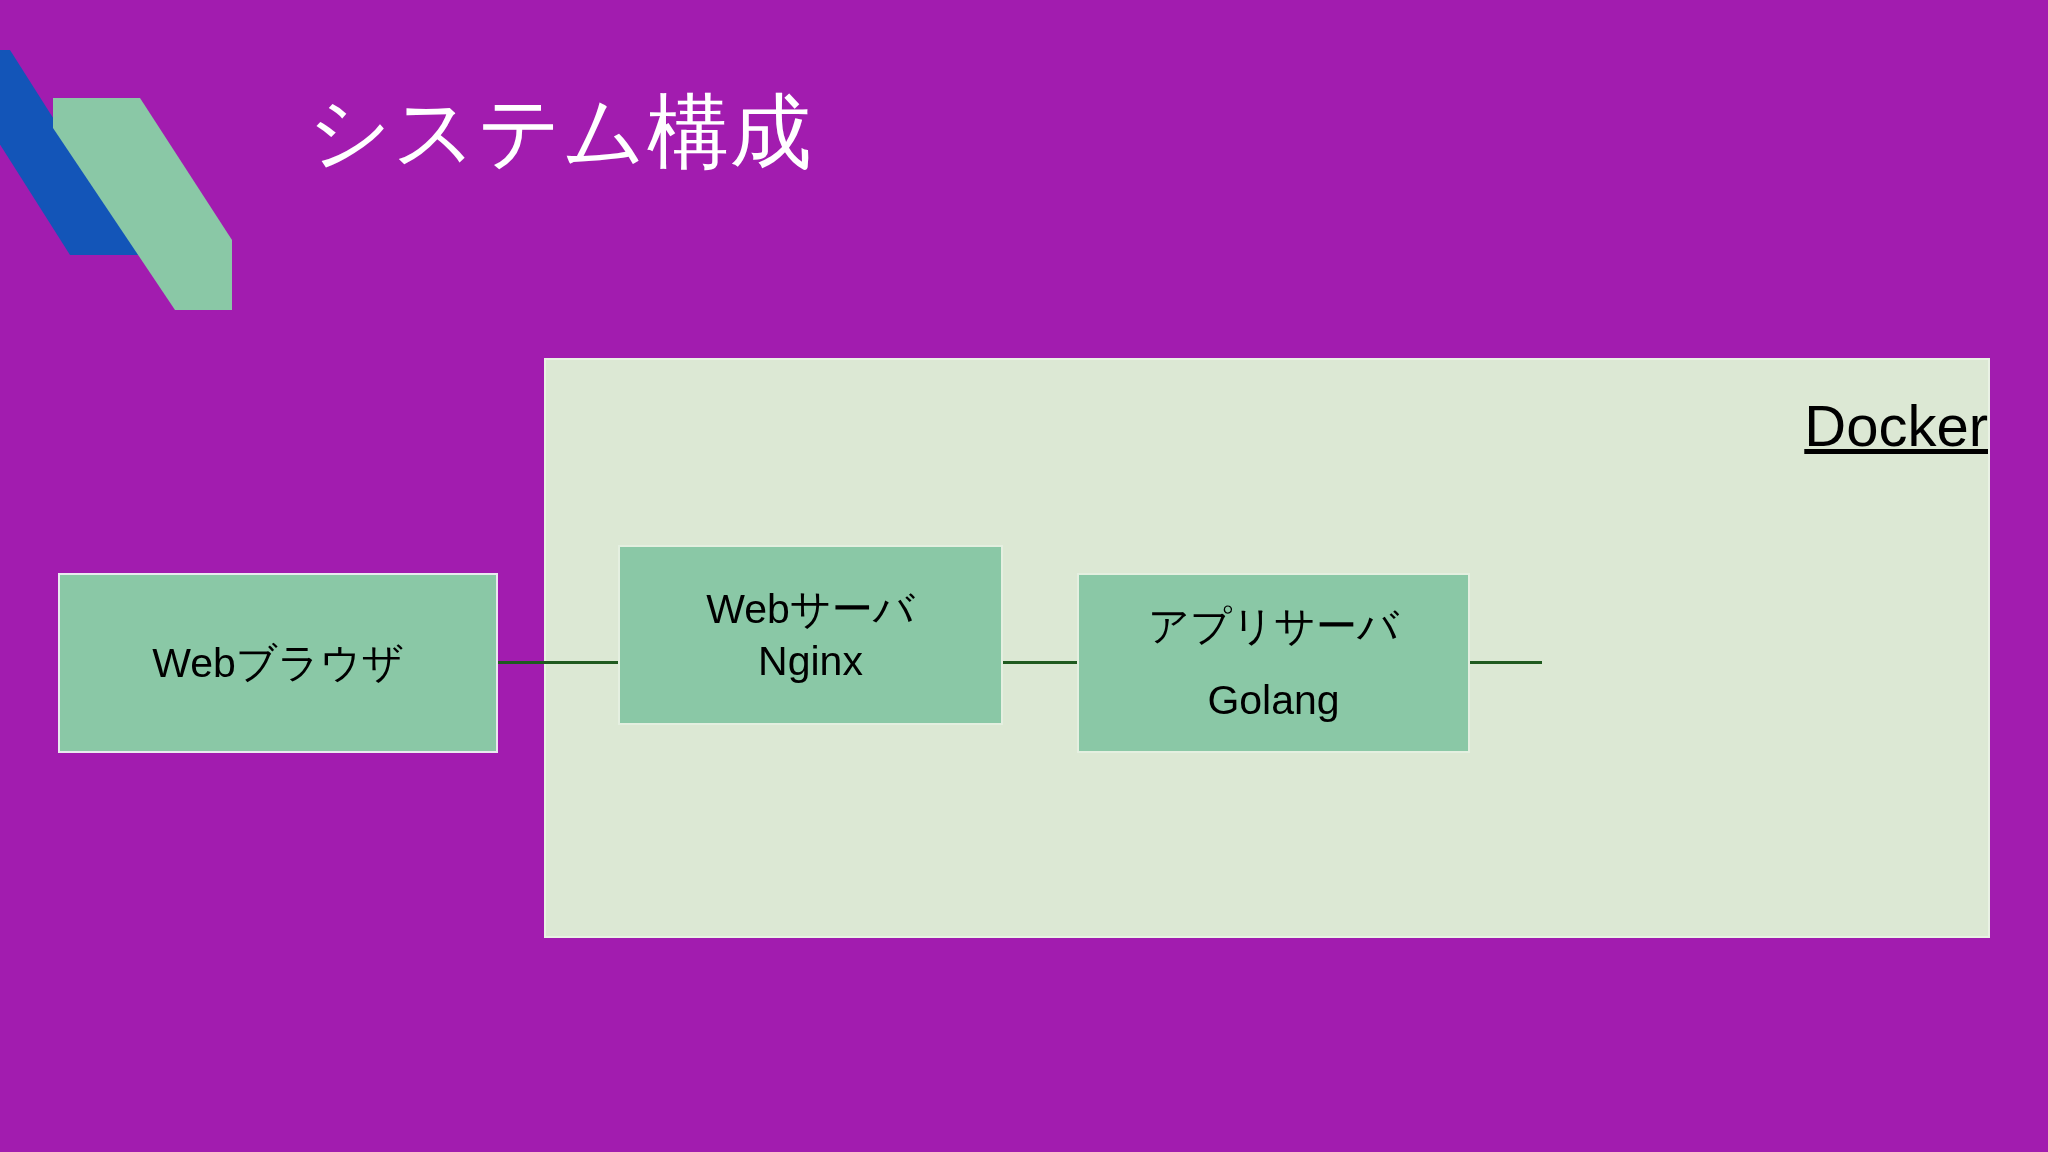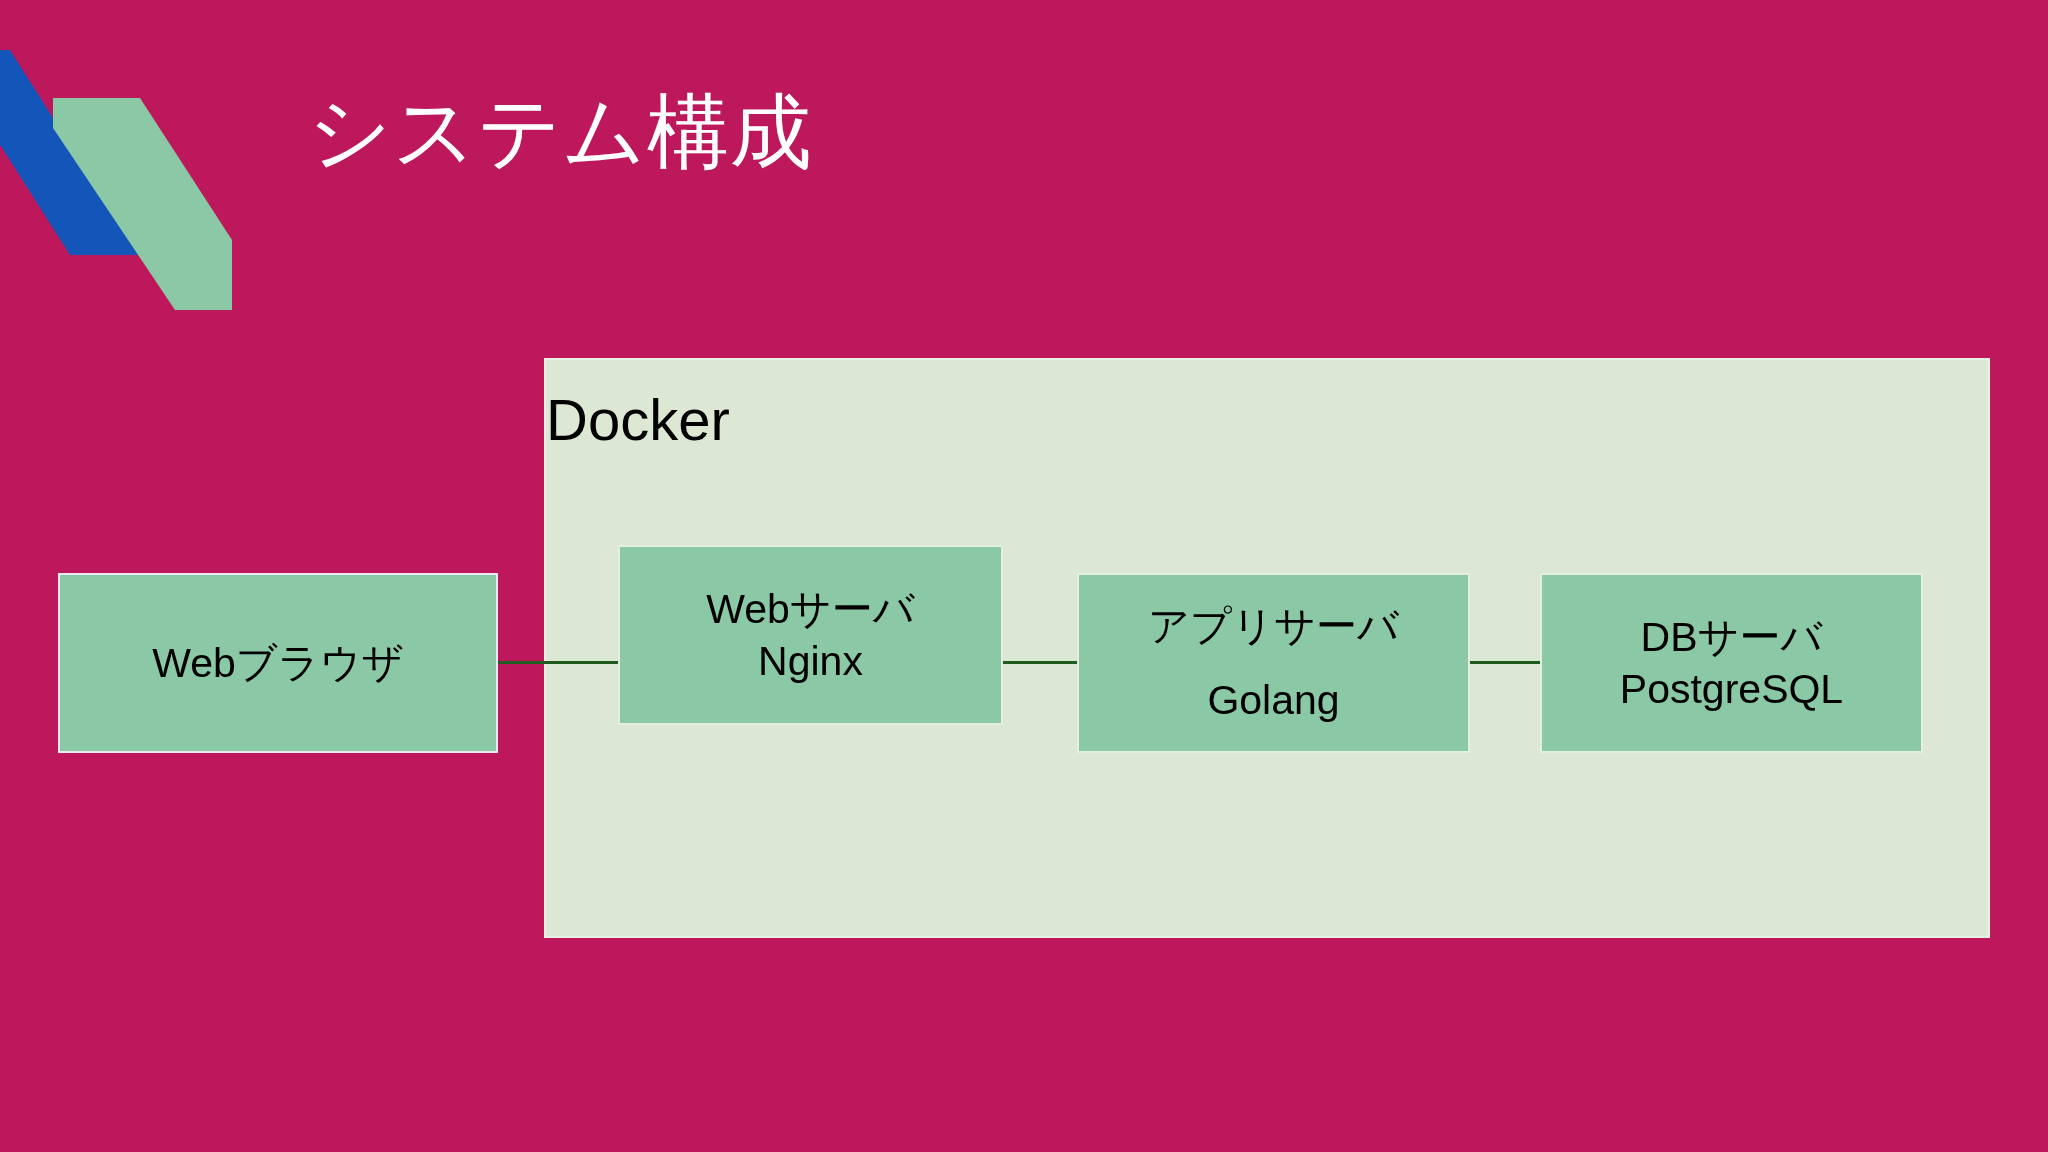--- a/index.html
+++ b/index.html
@@ -12,21 +12,21 @@
     height: 1152px;
     overflow: hidden;
     background: #1e222f;
     font-family: "Liberation Sans", "DejaVu Sans", sans-serif;
     position: relative;
   }
 
   #slide {
     position: absolute;
     inset: 0;
-    background: #be185d;
+    background: #a21caf;
   }
 
   
   .logo {
     position: absolute;
     left: 0;
     top: 40px;
     width: 250px;
     height: 270px;
     pointer-events: none;
@@ -62,27 +62,28 @@
     width: 1446px;
     height: 580px;
     background: #dce8d4;
     border: 2px solid #e9f1e4;
     box-sizing: border-box;
   }
 
   .docker-label {
     position: absolute;
     left: 0;
-    top: 28px;
+    top: 34px;
     width: 100%;
-    text-align: left;
+    text-align: right;
     color: #000000;
     font-size: 58px;
     line-height: 1.1;
     font-weight: 400;
+    text-decoration: underline;
   }
 
   
   .node {
     position: absolute;
     background: #8ac8a6;
     border: 2px solid #e4efe0;
     box-sizing: border-box;
     color: #000000;
     display: flex;
@@ -185,19 +186,15 @@
     <div class="node node-web">
       <span class="line1">Webサーバ</span>
       <span class="line2">Nginx</span>
     </div>
 
     <div class="node node-app">
       <span class="line1">アプリサーバ</span>
       <span class="line2">Golang</span>
     </div>
 
-    <div class="node node-db">
-      <span class="line1">DBサーバ</span>
-      <span class="line2">PostgreSQL</span>
-    </div>
 
   </div>
 </div>
 
 </body></html>

